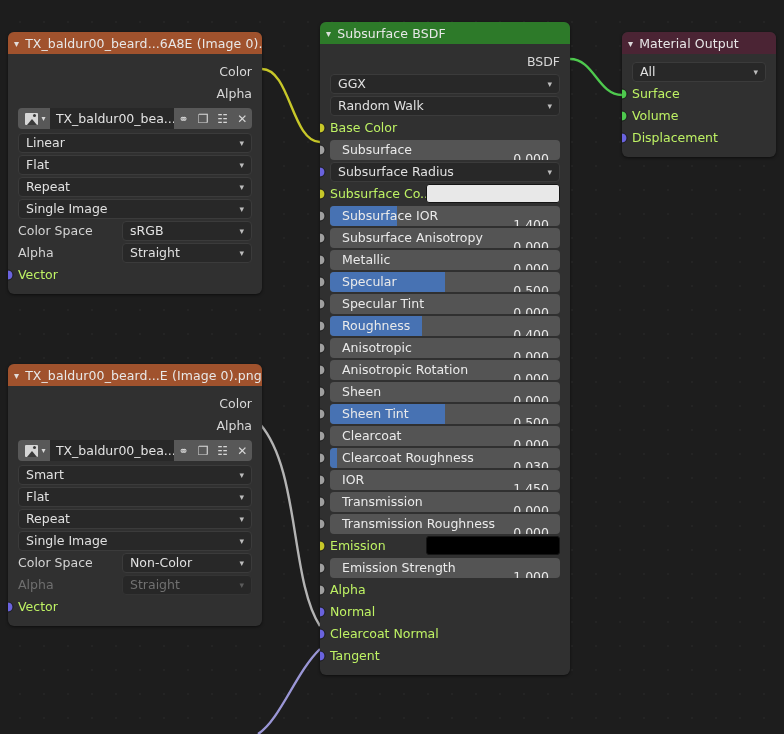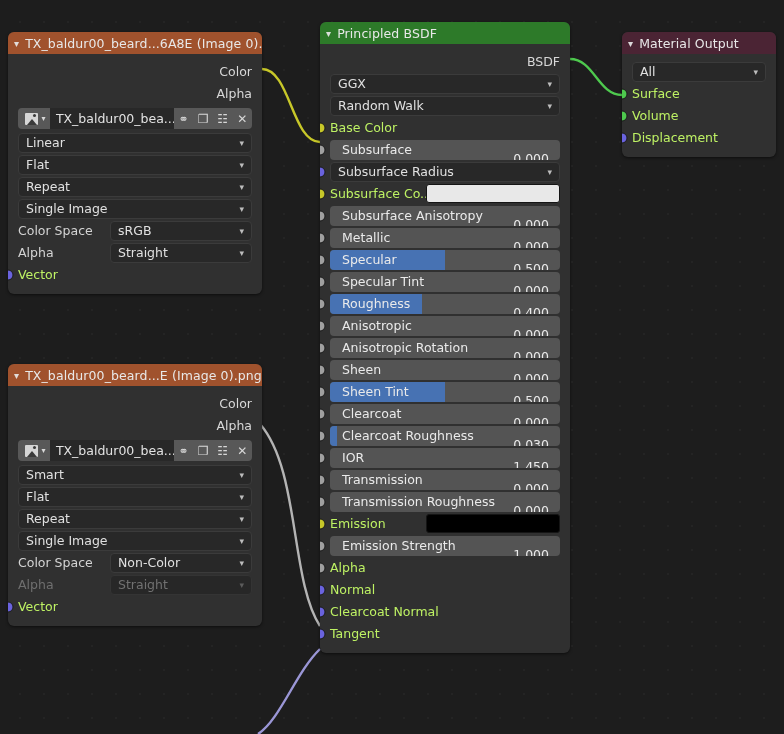--- a/index.html
+++ b/index.html
@@ -89,21 +89,21 @@
   }
   .dropdown .dd-chev {
     position: absolute; right: 7px; top: 50%;
     transform: translateY(-50%);
     font-size: 9px; color: #bdbdbd;
   }
   .dropdown.disabled { color: #717171; border-color: #343434; background: #272727; }
   .dropdown.disabled .dd-chev { color: #5c5c5c; }
 
   
-  .pair { display: flex; align-items: center; gap: 8px; }
+  .pair { display: flex; align-items: center; gap: 20px; }
   .pair .pl { width: 84px; font-size: 12.5px; color: #d4d4d4; flex: 0 0 auto; }
   .pair .pl.disabled { color: #6f6f6f; }
 
   
   .slider {
     flex: 1 1 auto;
     height: 20px;
     background: #545454;
     border-radius: 4px;
     position: relative;
@@ -339,21 +339,21 @@
         <span class="socket sk-purple" style="left:-10px; top:50%;"></span>
         <span class="row-label-left">Vector</span>
       </div>
 
     </div>
   </div>
 
   <div class="node" id="node-bsdf" style="left:320px; top:22px; width:250px;">
     <div class="node-header hdr-shader">
       <span class="chev">▾</span>
-      <span>Principled BSDF</span>
+      <span>Subsurface BSDF</span>
     </div>
     <div class="node-body">
 
       <div class="row out-row">
 
         <span class="row-label-left">BSDF</span>
       </div>
 
       <div class="row">
         <div class="dropdown">
@@ -389,20 +389,28 @@
             </div>
           </div>
           <div class="row">
             <span class="socket sk-color" style="left: -10px; top: 50%;"></span>
             <span class="row-label-left" style="width: 96px; flex: 0 0 auto;">Subsurface Co...</span>
             <div class="swatch" style="background: rgb(232, 232, 232);"></div>
           </div>
           <div class="row">
             <span class="socket sk-gray" style="left: -10px; top: 50%;"></span>
             <div class="slider">
+              <div class="fill" style="width: 29%;"></div>
+              <span class="s-name">Subsurface IOR</span>
+              <span class="s-val">1.400</span>
+            </div>
+          </div>
+          <div class="row">
+            <span class="socket sk-gray" style="left: -10px; top: 50%;"></span>
+            <div class="slider">
               <div class="fill" style="width: 0%;"></div>
               <span class="s-name">Subsurface Anisotropy</span>
               <span class="s-val">0.000</span>
             </div>
           </div>
           <div class="row">
             <span class="socket sk-gray" style="left: -10px; top: 50%;"></span>
             <div class="slider">
               <div class="fill" style="width: 0%;"></div>
               <span class="s-name">Metallic</span>

